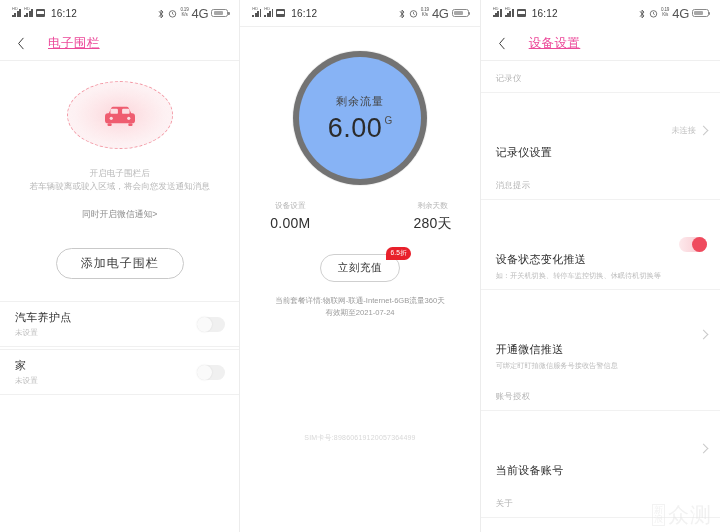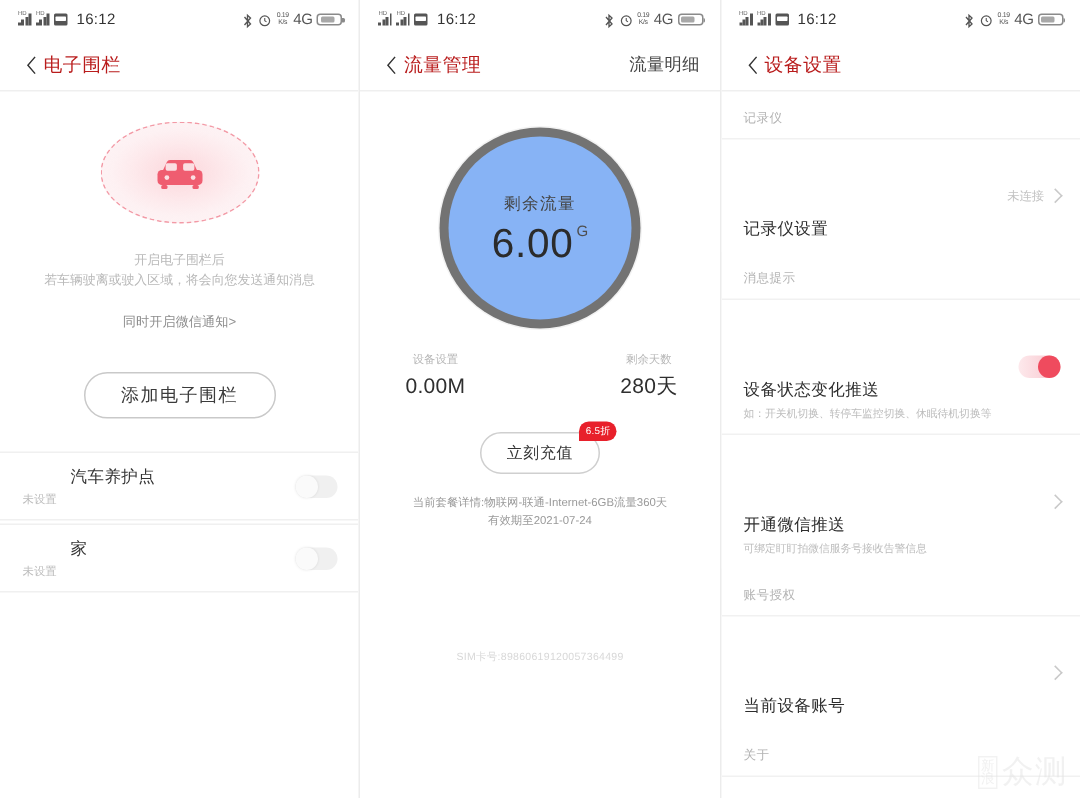--- a/index.html
+++ b/index.html
@@ -63,21 +63,21 @@
     content: ""; position: absolute; left: 1px; top: 1.5px;
     width: 7px; height: 3.2px; background: #fff; border-radius: .5px;
   }
   .bt-icon { width: 8px; height: 9px; position: relative; }
   .bt-icon svg { display: block; }
   .alarm-icon { width: 9px; height: 9px; }
   .net-speed {
     font-size: 4.6px; line-height: 4.6px; color: #555;
     text-align: center; letter-spacing: -.2px;
   }
-  .lte { font-size: 10px; color: #555; letter-spacing: -.3px; }
+  .lte { font-size: 13px; color: #555; letter-spacing: -.3px; }
   .battery {
     width: 17px; height: 8.5px; border: 1px solid #8a8a8a; border-radius: 2.5px;
     position: relative; box-sizing: border-box;
   }
   .battery::after {
     content: ""; position: absolute; right: -2.5px; top: 2.4px;
     width: 1.6px; height: 3.2px; background: #8a8a8a; border-radius: 0 1px 1px 0;
   }
   .battery i {
     position: absolute; left: 1.2px; top: 1.4px; bottom: 1.4px;
@@ -93,21 +93,21 @@
     box-sizing: border-box;
     position: relative;
   }
   .nav-back {
     width: 16px; height: 16px;
     display: flex; align-items: center; justify-content: center;
     cursor: pointer;
   }
   .nav-back svg { display: block; }
   .nav-title {
-    font-size: 12.5px; color: #b91c1c; letter-spacing: .4px;
+    font-size: 12.5px; color: #ec4899; margin-left: 19px; letter-spacing: .4px; text-decoration: underline;
   }
   .nav-action {
     position: absolute; right: 13px; top: 50%; transform: translateY(-50%);
     font-size: 11.5px; color: #444; letter-spacing: .3px; cursor: pointer;
   }
   .nav-sep { height: 1px; background: #efefef; }
 
   
   .fence-hero {
     padding-top: 20px;
@@ -149,21 +149,21 @@
     height: 46px;
     display: flex; align-items: center;
     padding: 0 14px 0 15px;
     box-sizing: border-box;
     border-top: 1px solid #f0f0f0;
     border-bottom: 1px solid #f0f0f0;
     cursor: pointer;
   }
   .fence-row + .fence-row { border-top: none; margin-top: 2px; border-top: 1px solid #f0f0f0; }
   .fence-row-texts { flex: 1; }
-  .fence-row-title { font-size: 11px; color: #333; letter-spacing: .3px; margin-left: 32px; }
+  .fence-row-title { font-size: 11px; color: #333; letter-spacing: .3px; }
   .fence-row-sub { font-size: 7.6px; color: #bdbdbd; margin-top: 3px; }
 
   .switch {
     width: 28px; height: 15px; border-radius: 8px;
     background: #f0f0f0; position: relative; cursor: pointer; flex: none;
   }
   .switch .knob {
     position: absolute; top: 0px; left: 0px;
     width: 15px; height: 15px; border-radius: 50%;
     background: #fafafa; box-shadow: 0 0 2px rgba(0,0,0,.10);
@@ -404,29 +404,20 @@
           <div class="net-speed">0.19</div>
           <div class="net-speed">K/s</div>
         </span>
         <span class="lte">4G</span>
         <span class="battery">
             <i></i>
           </span>
       </div>
     </div>
 
-    <div class="navbar">
-      <div class="nav-back">
-        <svg viewBox="0 0 10 16" width="8" height="13">
-            <path d="M8 1 L2 8 L8 15" fill="none" stroke="#333" stroke-width="1.2"></path>
-          </svg>
-      </div>
-      <div class="nav-title">流量管理</div>
-      <div class="nav-action">流量明细</div>
-    </div>
     <div class="nav-sep"></div>
 
     <div class="data-wrap">
       <div class="gauge-wrap">
         <div class="gauge-outer">
           <div class="gauge">
             <div class="gauge-label">剩余流量</div>
             <div class="gauge-value-row">
               <span class="gauge-value">6.00</span>
               <span class="gauge-unit">G</span>

